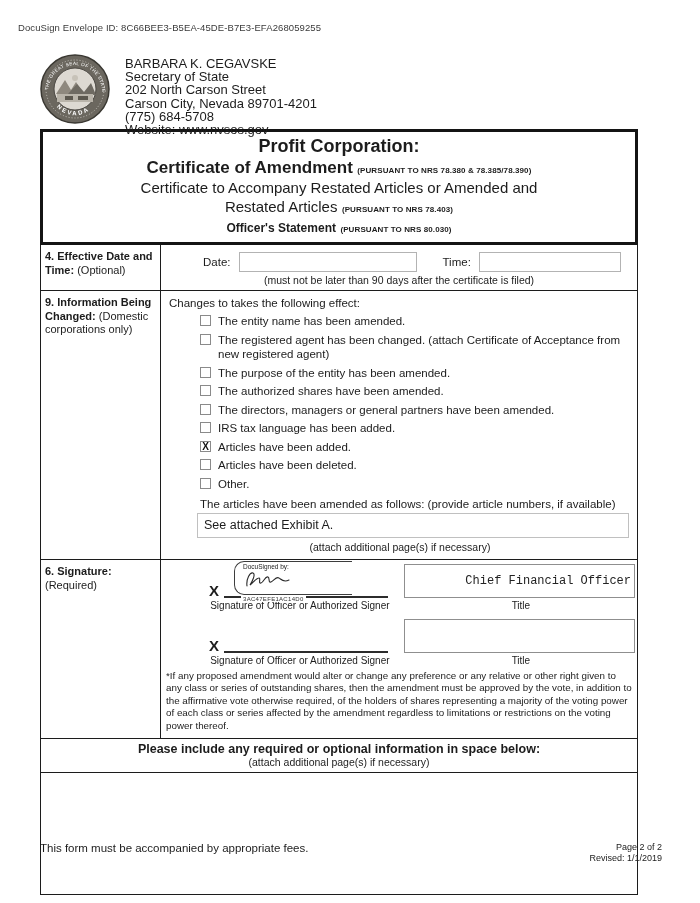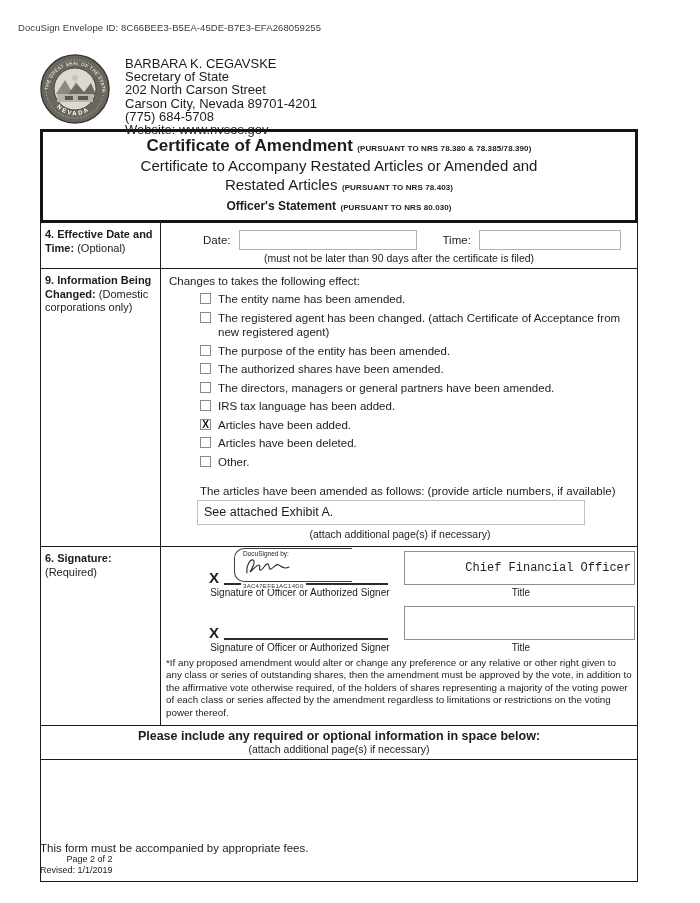--- a/index.html
+++ b/index.html
@@ -37,26 +37,26 @@
   .dt-row .lbl { margin-right:8px; }
   .fill-input { border:1px solid #b3b3b3; height:20px; background:#fff; }
   .date-input { width:178px; }
   .time-input { width:142px; margin-left:0; }
   .gap26 { width:26px; }
   .dt-note { text-align:center; font-size:10.5px; padding:2px 0 4px; }
 
   
   .r5 { padding:6px 6px 4px 8px; }
   .intro { font-size:11.5px; }
-  .cb-list { margin:5px 0 16px 31px; }
+  .cb-list { margin:5px 0 7px 31px; }
   .cb-row { display:flex; gap:7px; font-size:11.5px; line-height:14.5px; margin-bottom:4px; }
   .cb-box { width:11px; height:11px; border:1px solid #8a8a8a; flex:none; margin-top:1px; font-size:10px; line-height:10px; text-align:center; font-weight:bold; color:#111; background:#fff; }
   .cb-label { max-width:420px; }
   .amended-line { margin:2px 0 3px 31px; font-size:11.5px; }
-  .amended-box { margin-left:28px; width:388px; border:1px solid #c0c0c0; min-height:25px; padding:4px 6px 2px; font-size:12.5px; }
+  .amended-box { margin-left:28px; width:432px; border:1px solid #c0c0c0; min-height:25px; padding:4px 6px 2px; font-size:12.5px; }
   .attach-note { text-align:center; font-size:10.5px; margin:3px 0 2px; }
 
   
   .r6 { padding:4px 2px 2px; }
   .sig-grid { display:flex; align-items:flex-end; padding-left:46px; }
   .sig-grid.second { margin-top:8px; }
   .x-mark { font-size:15px; font-weight:bold; margin-right:5px; line-height:14px; }
   .sig-line { width:168px; height:34px; border-bottom:2px solid #2c2c2c; position:relative; }
   .sig-line.short { height:24px; }
   .title-input { margin-left:16px; width:236px; height:23px; border:1px solid #8f8f8f; display:flex; align-items:center; justify-content:flex-end; padding:16px 3px; font-family:"Liberation Mono","DejaVu Sans Mono",monospace; font-size:12px; color:#222; }
@@ -70,21 +70,21 @@
   .ds-label { font-size:6.5px; color:#222; }
   .ds-id { position:absolute; left:6px; bottom:-8px; font-size:6px; letter-spacing:.3px; color:#333; background:#fff; padding:0 2px; }
 
   
   .include-row { text-align:center; padding:3px 4px 4px; }
   .include-main { font-size:12.5px; font-weight:bold; }
   .include-note { font-size:10.5px; }
   .empty-row { height:121px; }
 
   
-  .footer { position:absolute; left:40px; top:842px; width:622px; display:flex; justify-content:space-between; align-items:flex-start;flex-direction:column; }
+  .footer { position:absolute; left:40px; top:842px; width:622px; display:flex; justify-content:space-between; align-items:flex-start; }
   .fees-note { font-size:11.5px; }
   .page-meta { font-size:9px; text-align:right; line-height:11px; color:#222; }
 </style>
 </head>
 <body>
 
 <div class="env-id">DocuSign Envelope ID: 8C66BEE3-B5EA-45DE-B7E3-EFA268059255</div>
 
 <div class="doc">
 
@@ -116,20 +116,21 @@
       <div>BARBARA K. CEGAVSKE</div>
       <div>Secretary of State</div>
       <div>202 North Carson Street</div>
       <div>Carson City, Nevada 89701-4201</div>
       <div>(775) 684-5708</div>
       <div>Website:  www.nvsos.gov</div>
     </div>
   </div>
 
   <div class="title-box">
+    <div class="t-line t1">Profit Corporation:</div>
     <div class="t-line">
       <span class="t2">Certificate of Amendment</span>
       <span class="t-note">(PURSUANT TO NRS 78.380 &amp; 78.385/78.390)</span>
     </div>
     <div class="t-line t3">Certificate to Accompany Restated Articles or Amended and</div>
     <div class="t-line">
       <span class="t3">Restated Articles</span>
       <span class="t-note">(PURSUANT TO NRS 78.403)</span>
     </div>
     <div class="t-line">

